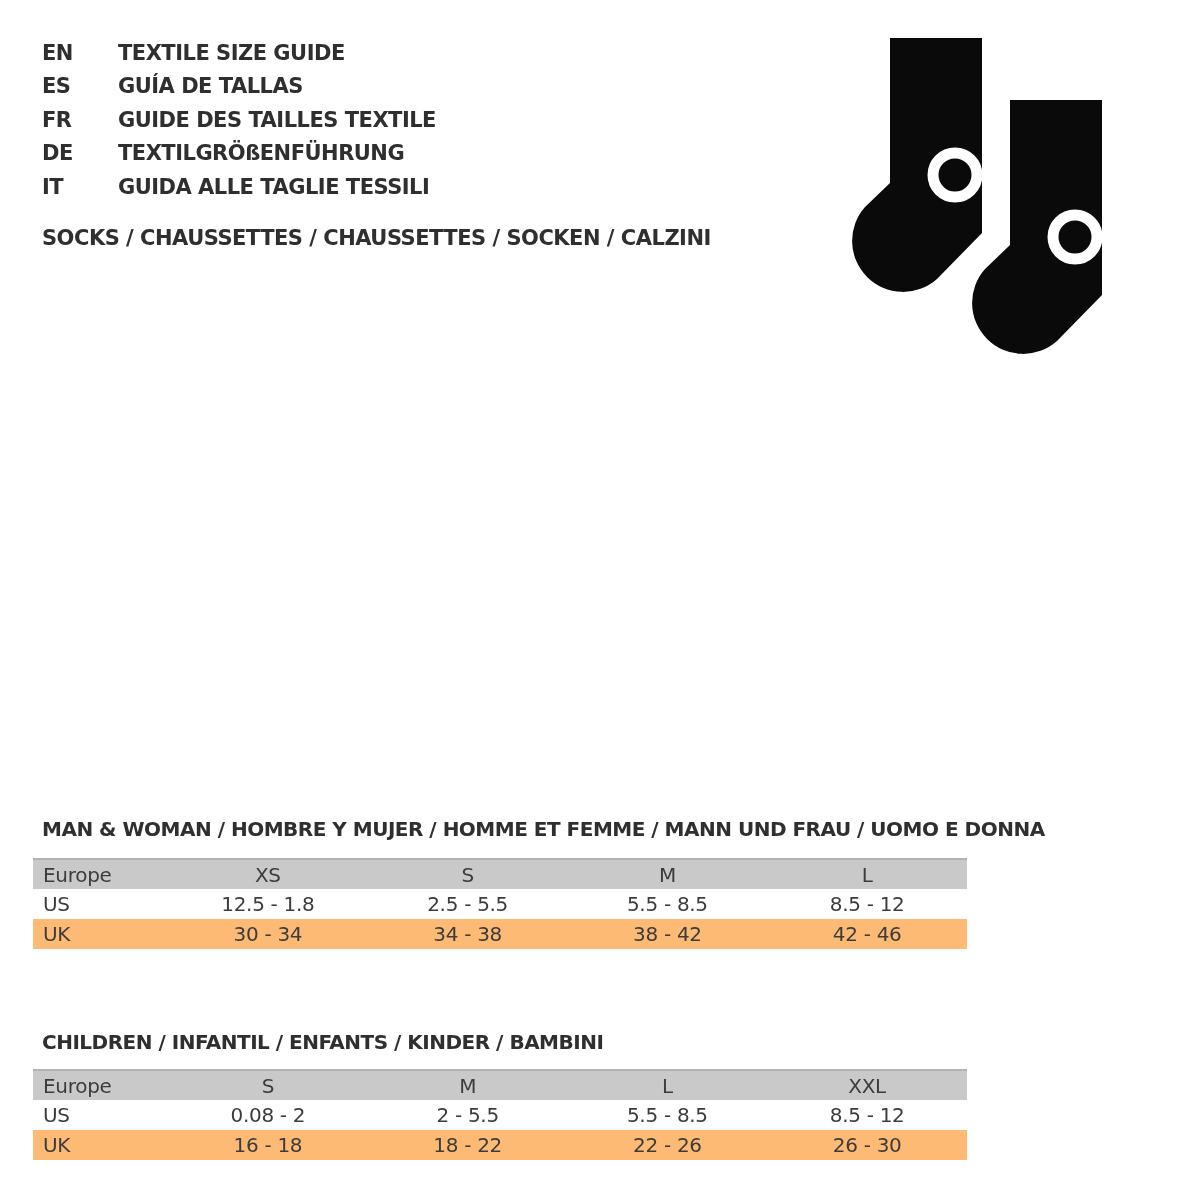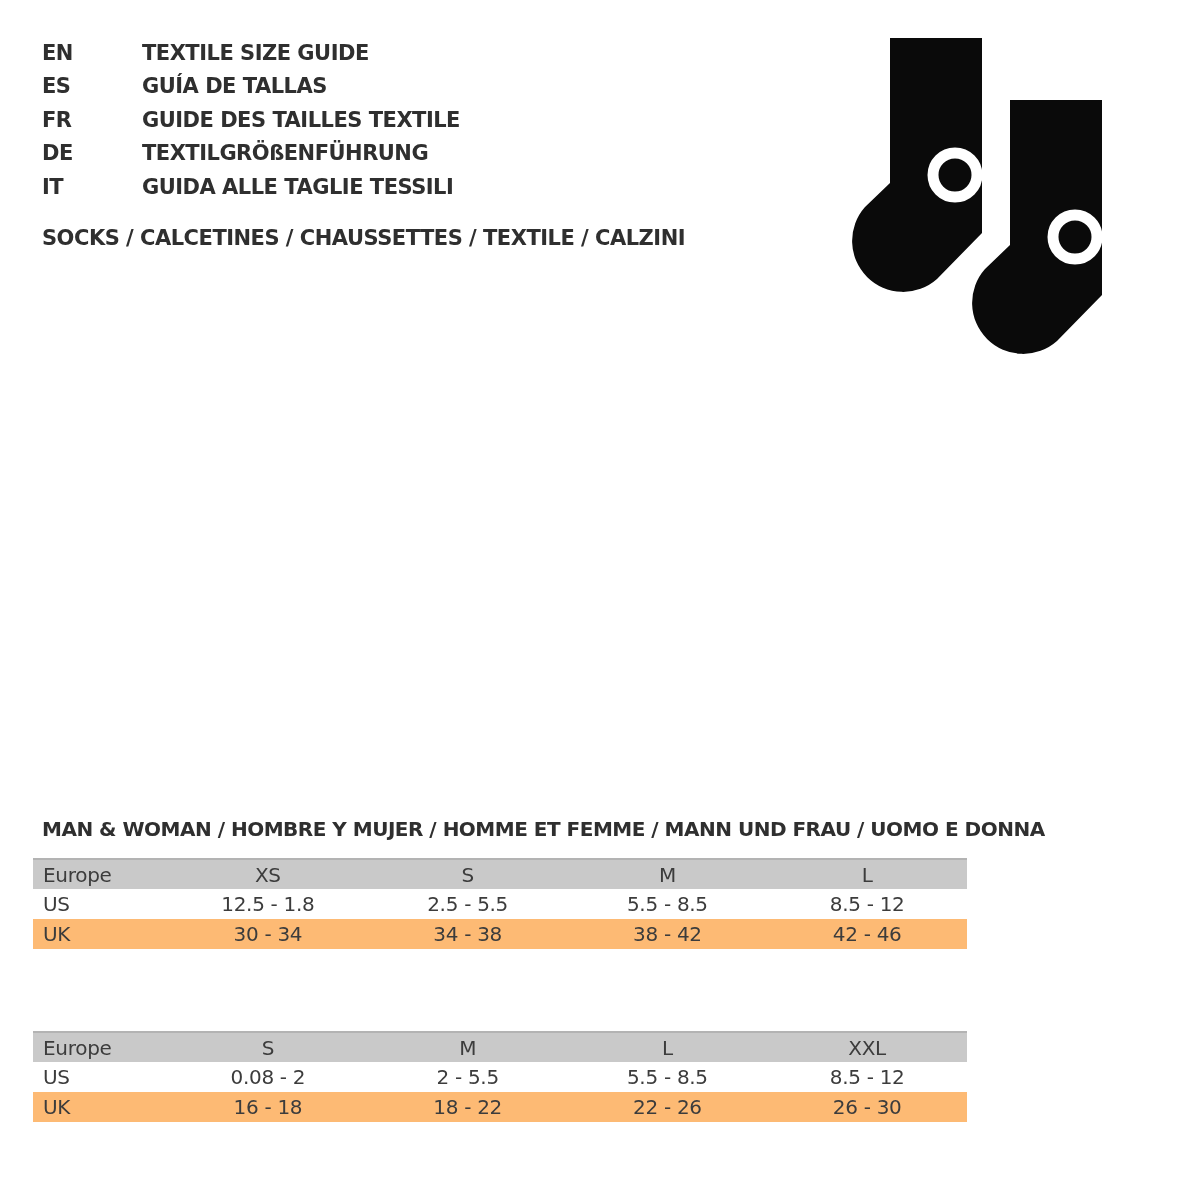--- a/index.html
+++ b/index.html
@@ -19,21 +19,20 @@
   
   .lang-list {
     position: absolute;
     left: 42px;
     top: 36px;
   }
   .lang-row {
     display: flex;
     height: 33.5px;
     align-items: center;
-    gap: 24px;
   }
   .lang-code {
     width: 76px;
     flex: 0 0 76px;
   }
   .lang-code, .lang-label {
     font-weight: bold;
     font-size: 21px;
     letter-spacing: -0.5px;
     color: #2f2f2f;
@@ -136,21 +135,21 @@
     <div class="lang-row">
       <span class="lang-code">DE</span>
       <span class="lang-label">TEXTILGRÖßENFÜHRUNG</span>
     </div>
     <div class="lang-row">
       <span class="lang-code">IT</span>
       <span class="lang-label">GUIDA ALLE TAGLIE TESSILI</span>
     </div>
   </div>
 
-  <div class="category-line">SOCKS / CALCETINES / CHAUSSETTES / TEXTILE / CALZINI</div>
+  <div class="category-line">SOCKS / CHAUSSETTES / CHAUSSETTES / SOCKEN / CALZINI</div>
 
   <svg class="socks-icon" viewBox="0 0 272 318" xmlns="http://www.w3.org/2000/svg" aria-hidden="true">
     <g fill="#0a0a0a">
 
       <g>
         <path d="M 60,0 H 152 V 195 L 107,241 A 51,51 0 0 1 35,169 L 60,145 Z"></path>
         <circle cx="125" cy="137" r="22" fill="none" stroke="#ffffff" stroke-width="11"></circle>
       </g>
 
       <g transform="translate(120,62)">
@@ -192,20 +191,21 @@
           <td>30 - 34</td>
           <td>34 - 38</td>
           <td>38 - 42</td>
           <td>42 - 46</td>
         </tr>
       </tbody>
     </table>
   </div>
 
   <div class="table-block children">
+    <div class="table-title">CHILDREN / INFANTIL / ENFANTS / KINDER / BAMBINI</div>
     <table class="size-table">
       <colgroup>
         <col class="c0">
           <col>
           <col>
           <col>
           <col>
       </colgroup>
       <thead>
         <tr>

